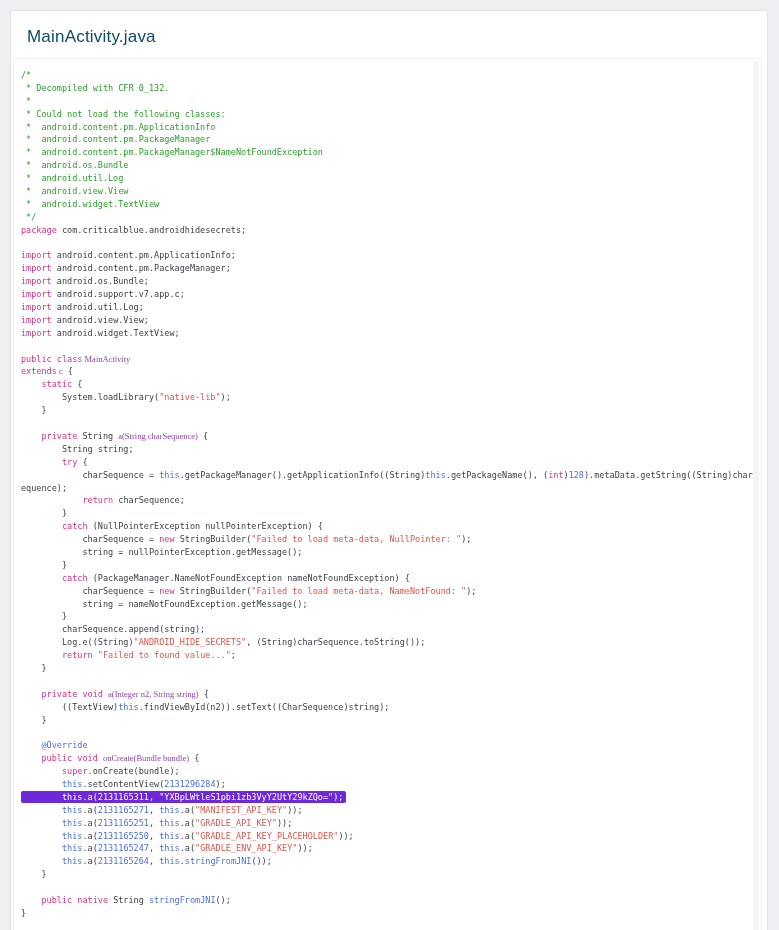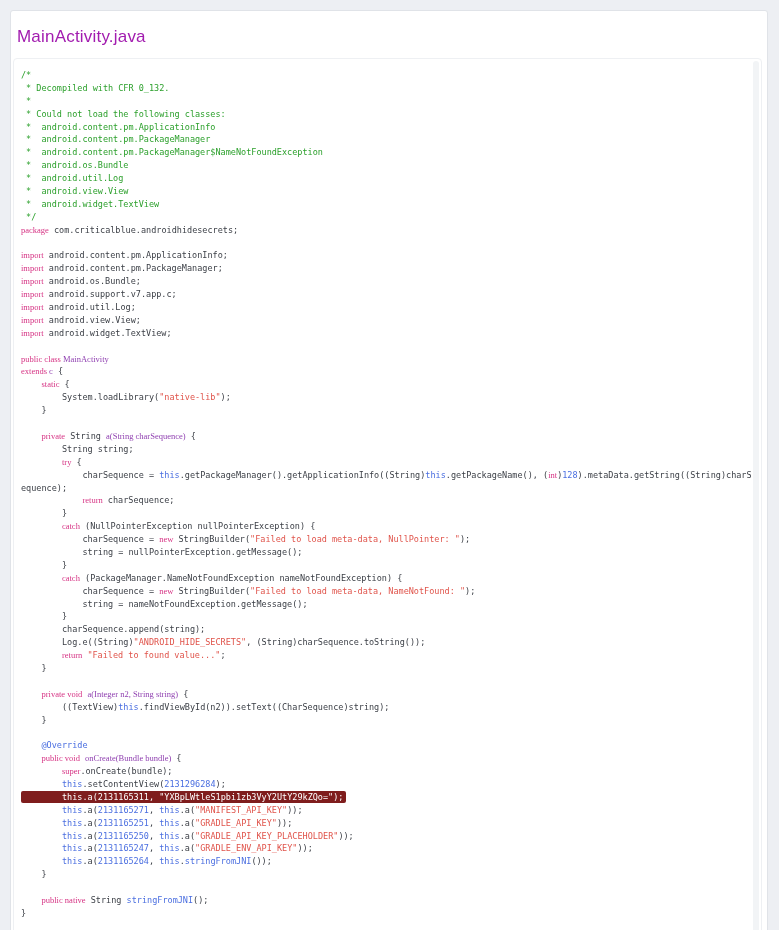--- a/index.html
+++ b/index.html
@@ -4,22 +4,22 @@
 <style>
   * { margin:0; padding:0; box-sizing:border-box; }
   html,body { width:779px; height:930px; overflow:hidden; }
   body { background:#edeff3; font-family:"Liberation Sans", sans-serif; position:relative; }
 
   .card {
     position:absolute; left:10px; top:10px; width:758px; height:924px;
     background:#ffffff; border:1px solid #e0e3e8; border-radius:3px;
   }
   .file-title {
-    margin:16px 0 11px 6px;
-    font-size:17px; font-weight:400; color:#a21caf;
+    margin:16px 0 11px 16px;
+    font-size:17px; font-weight:400; color:#0c4a6e;
     font-family:"Liberation Sans", sans-serif;
     letter-spacing:0.2px;
   }
   .code-panel {
     position:relative;
     margin:0 5px 0 2px;
     background:#ffffff;
     border:1px solid #eef0f3;
     border-radius:4px;
     padding:10px 14px 14px 7px;
@@ -27,28 +27,28 @@
   .scroll-track {
     position:absolute; top:2px; bottom:2px; right:2px; width:6px;
     background:#f2f4f6; border-radius:3px;
   }
   .code {
     font-family:"DejaVu Sans Mono", monospace;
     font-size:8.5px; color:#3a3e45;
     white-space:pre;
   }
   .ln { height:12.9px; line-height:12.9px; white-space:pre; }
-  .k { color:#d63384;font-family:Liberation Serif, serif; }           
+  .k { color:#d63384; }           
   .s { color:#e0544b; }           
   .n { color:#4a6ee0; }           
   .b { color:#4a6ee0;margin-top:40px; }           
   .c { color:#2ca02c; }           
   .t { color:#8f3fb0;font-family:Liberation Serif, serif; }           
   .hl {
-    background:#7f1d1d;
+    background:#6d28d9;
     border-radius:2px;
     padding:1px 3px 1px 0;
   }
   .hl span { color:#ffffff !important; }
 </style>
 </head>
 <body>
 
 <div class="card">
   <h1 class="file-title">MainActivity.java</h1>

